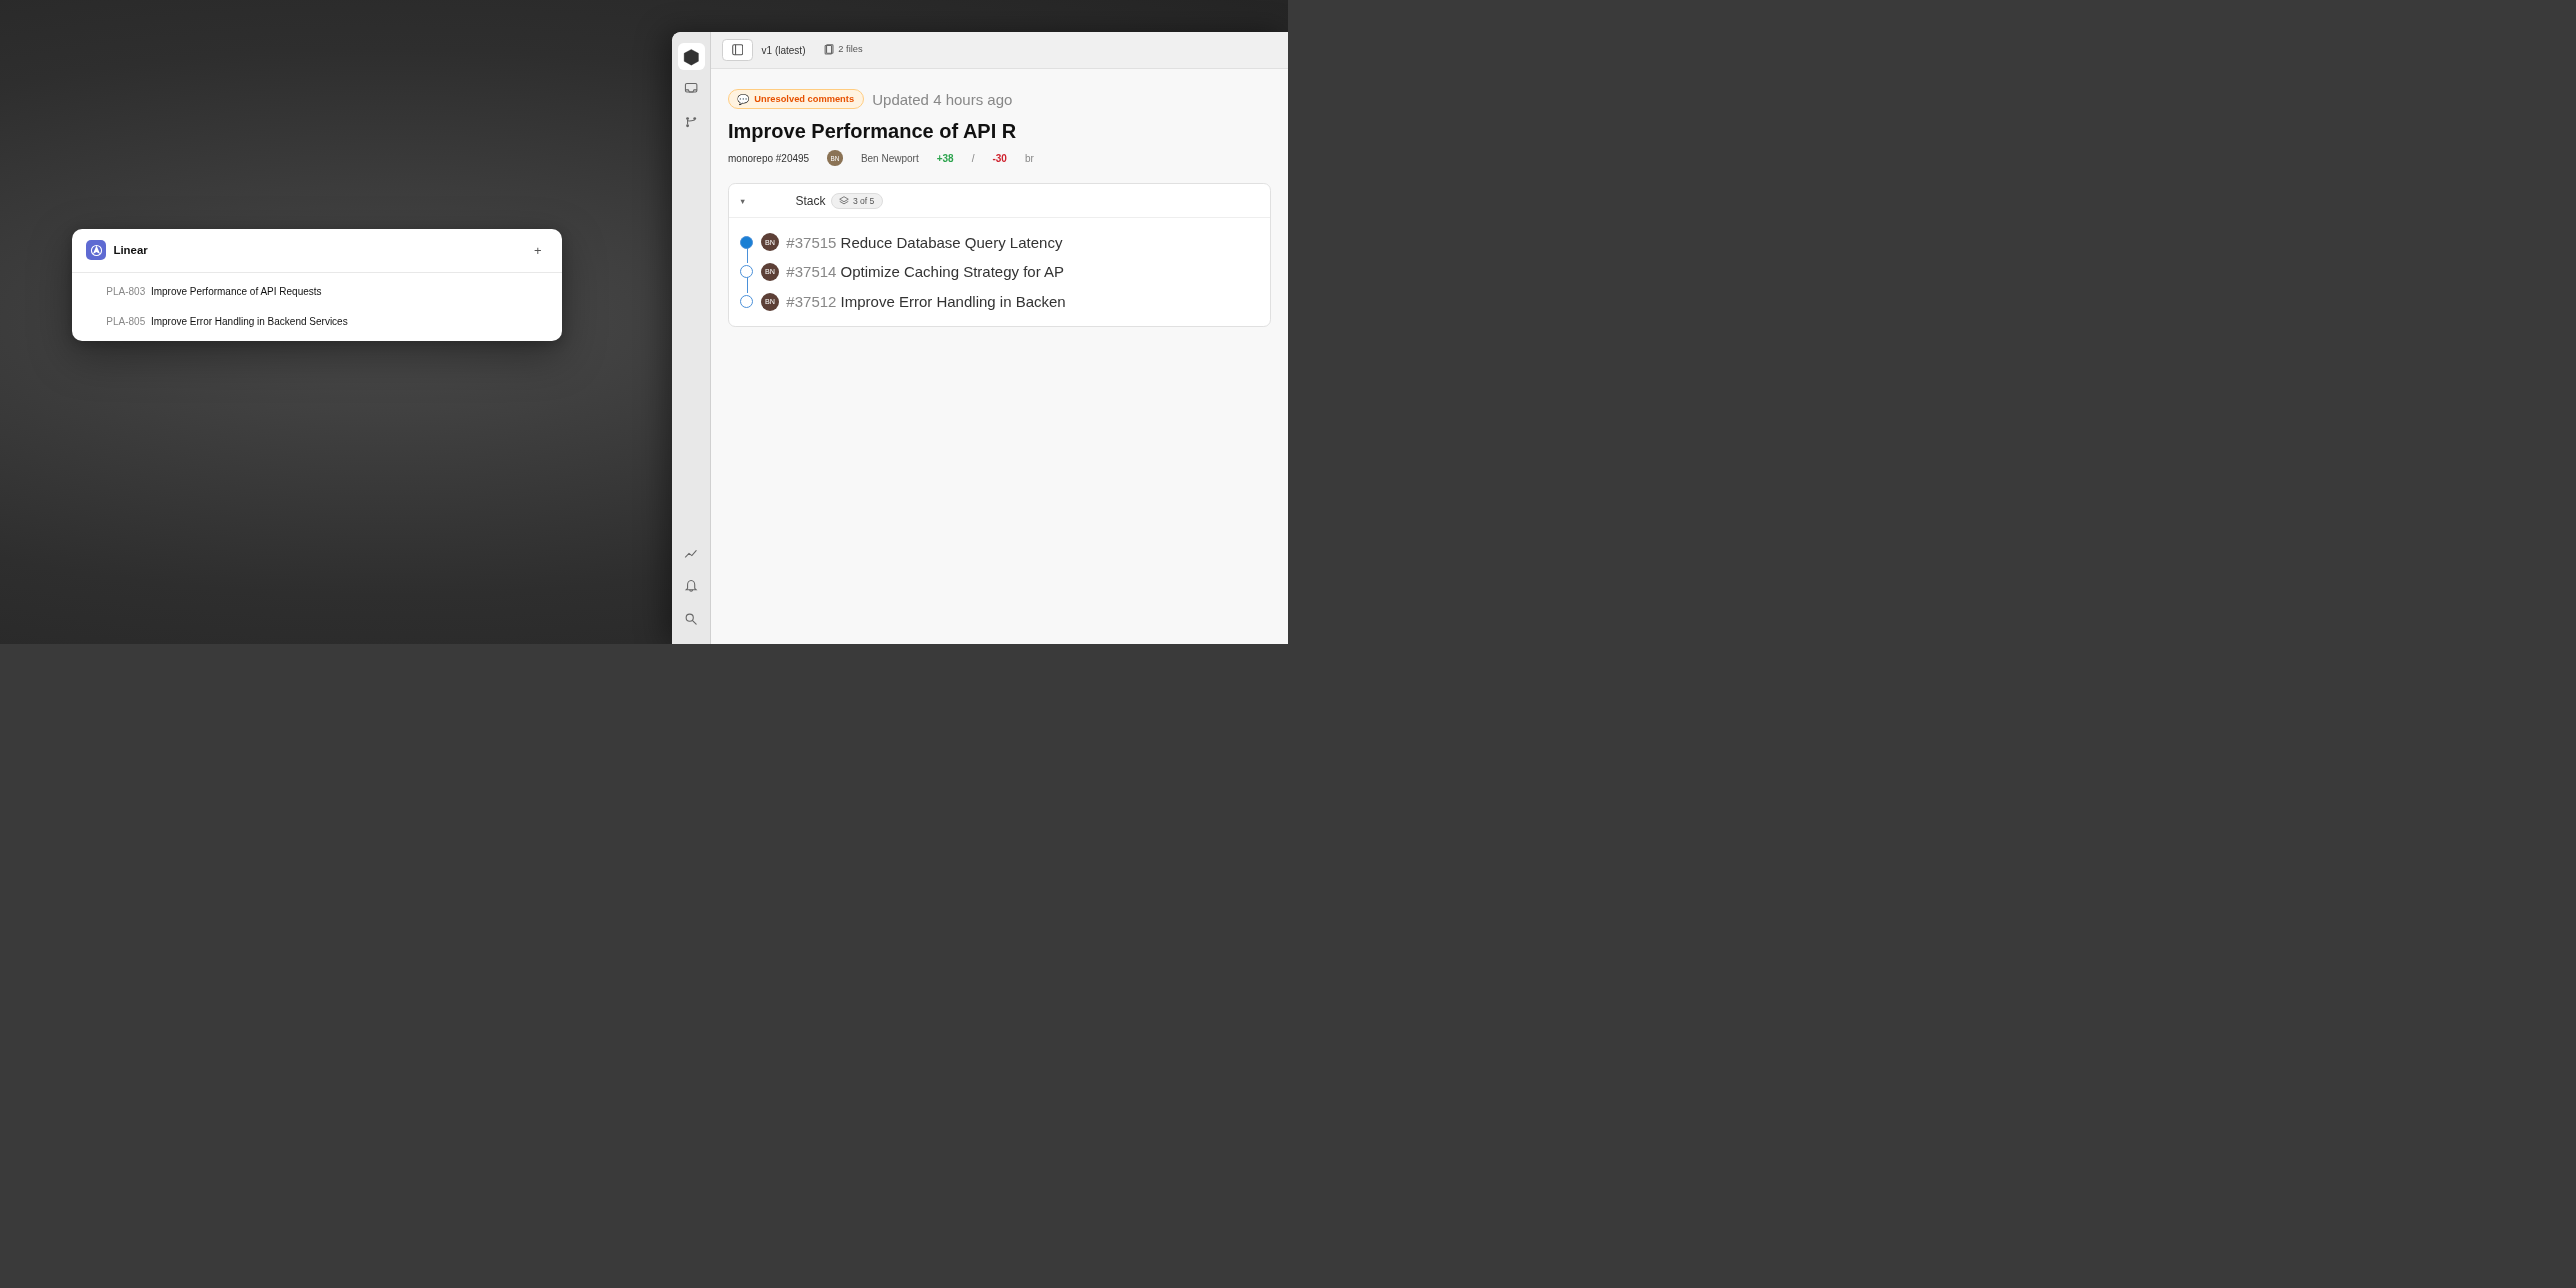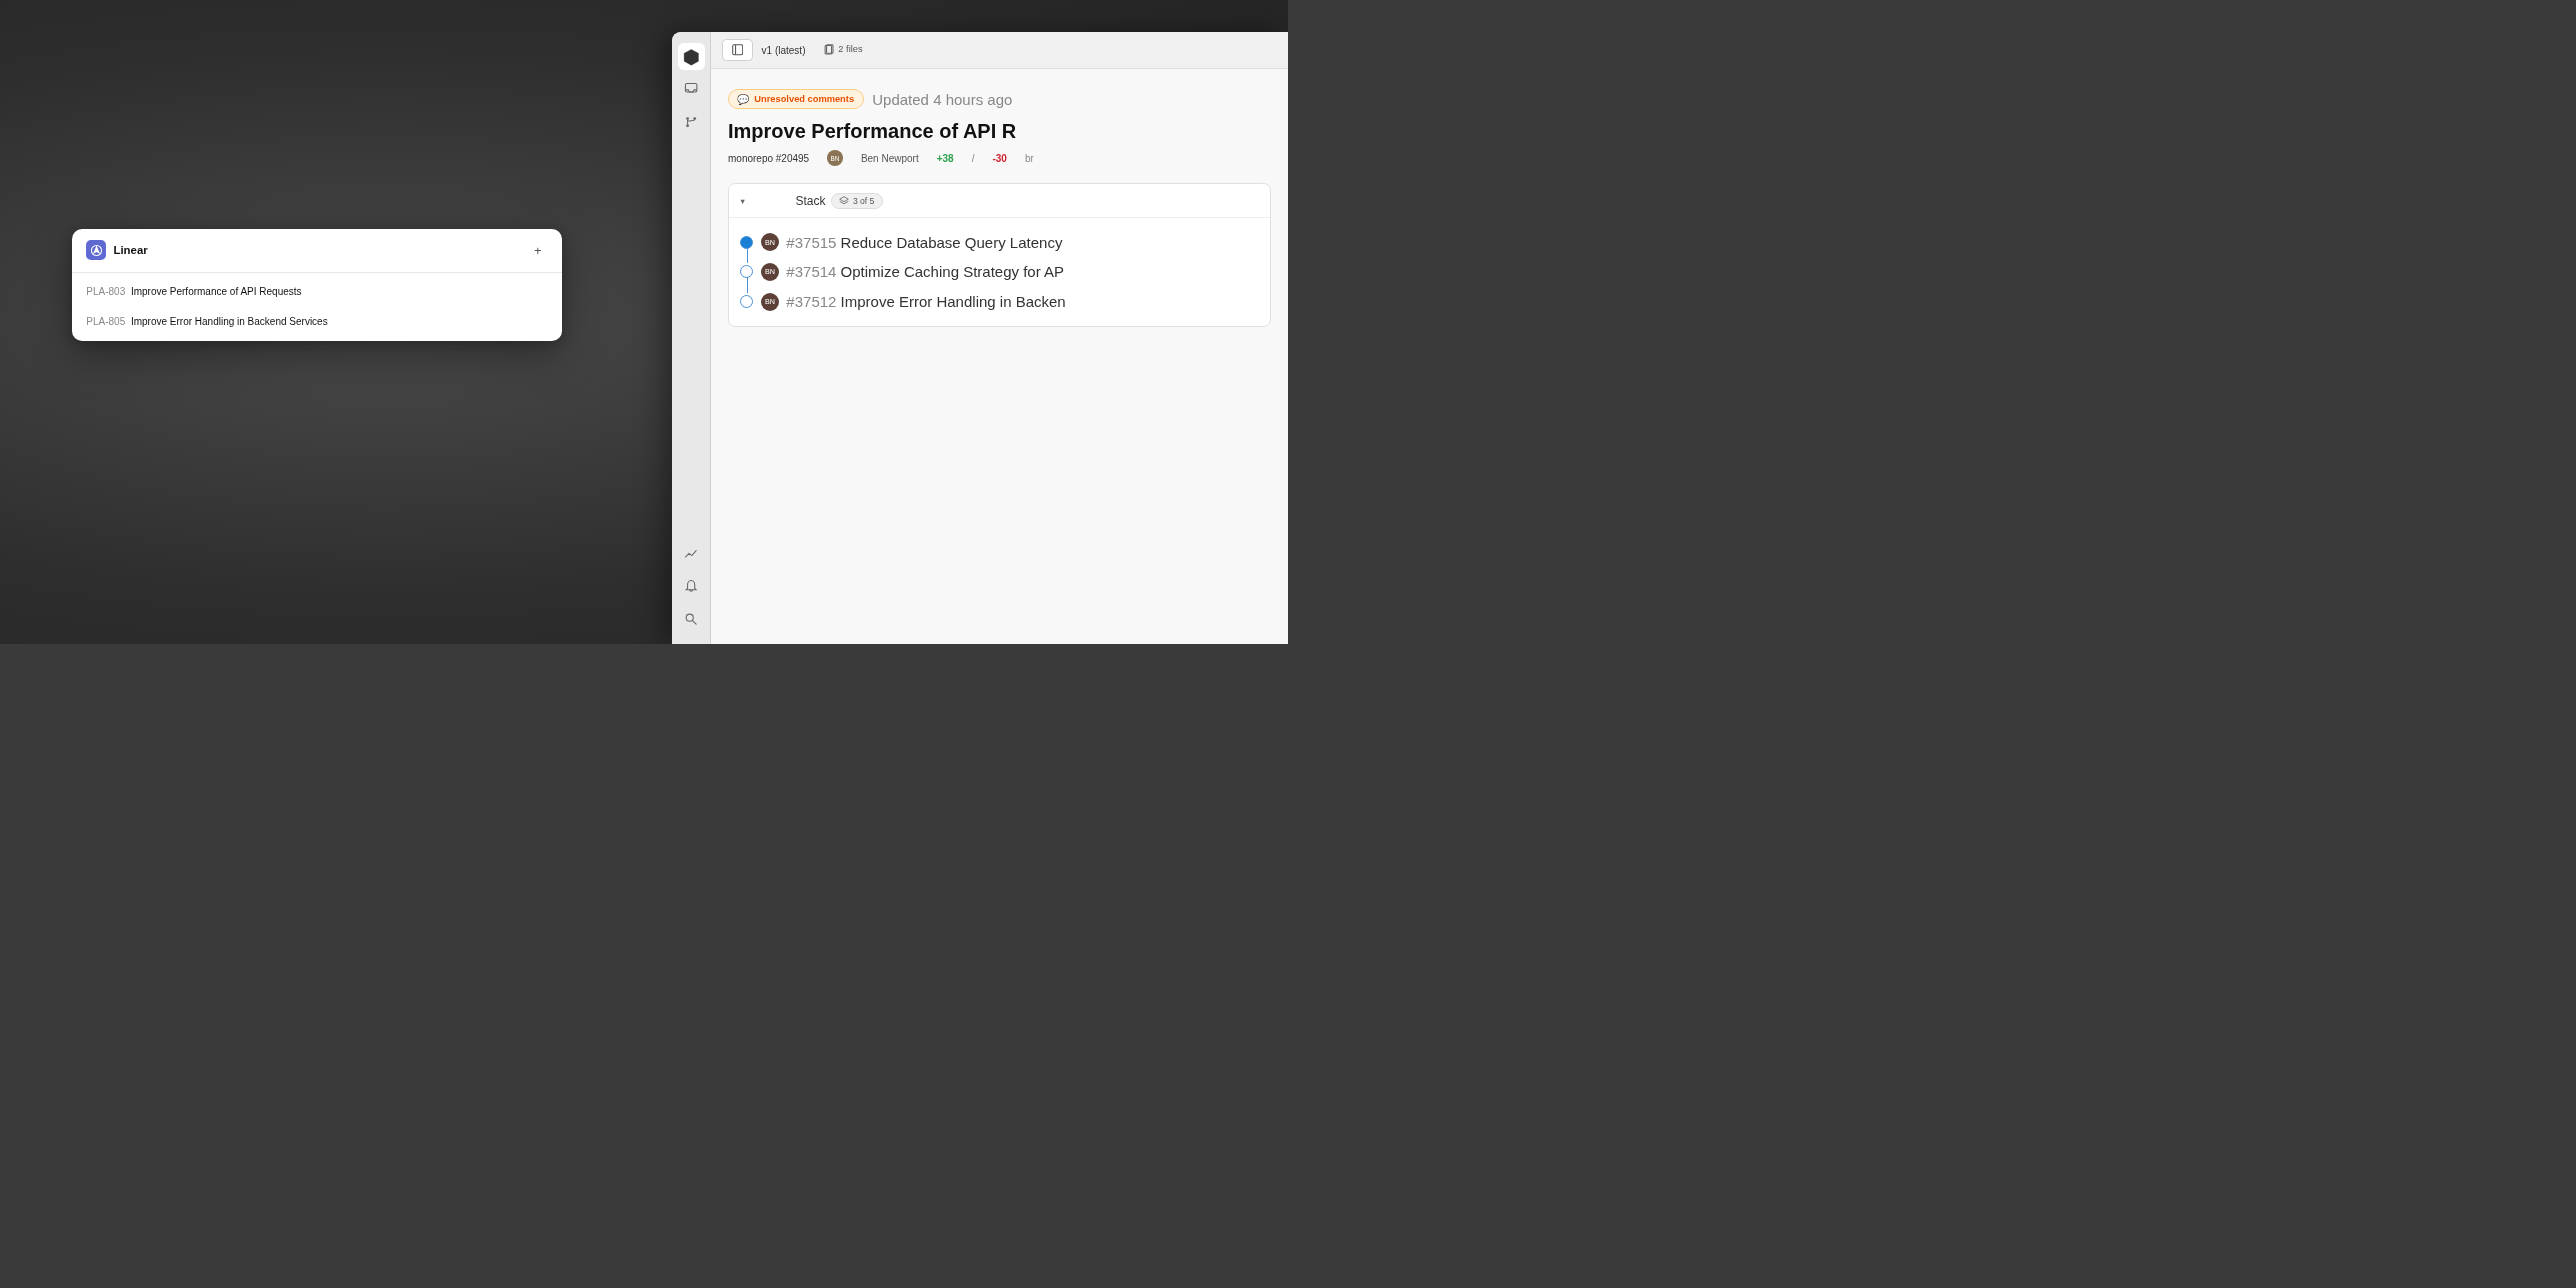--- a/index.html
+++ b/index.html
@@ -337,20 +337,21 @@
       border-radius: 4.3px;
       cursor: pointer;
       font-size: 13px;
       color: #555;
       border: none;
       background: none;
     }
 
     .linear-items {
       padding: 4.3px 0;
+      margin-left: 20px;
     }
 
     .linear-item {
       display: flex;
       align-items: center;
       padding: 9.3px 14.3px;
       cursor: pointer;
       gap: 5.7px;
     }
 

